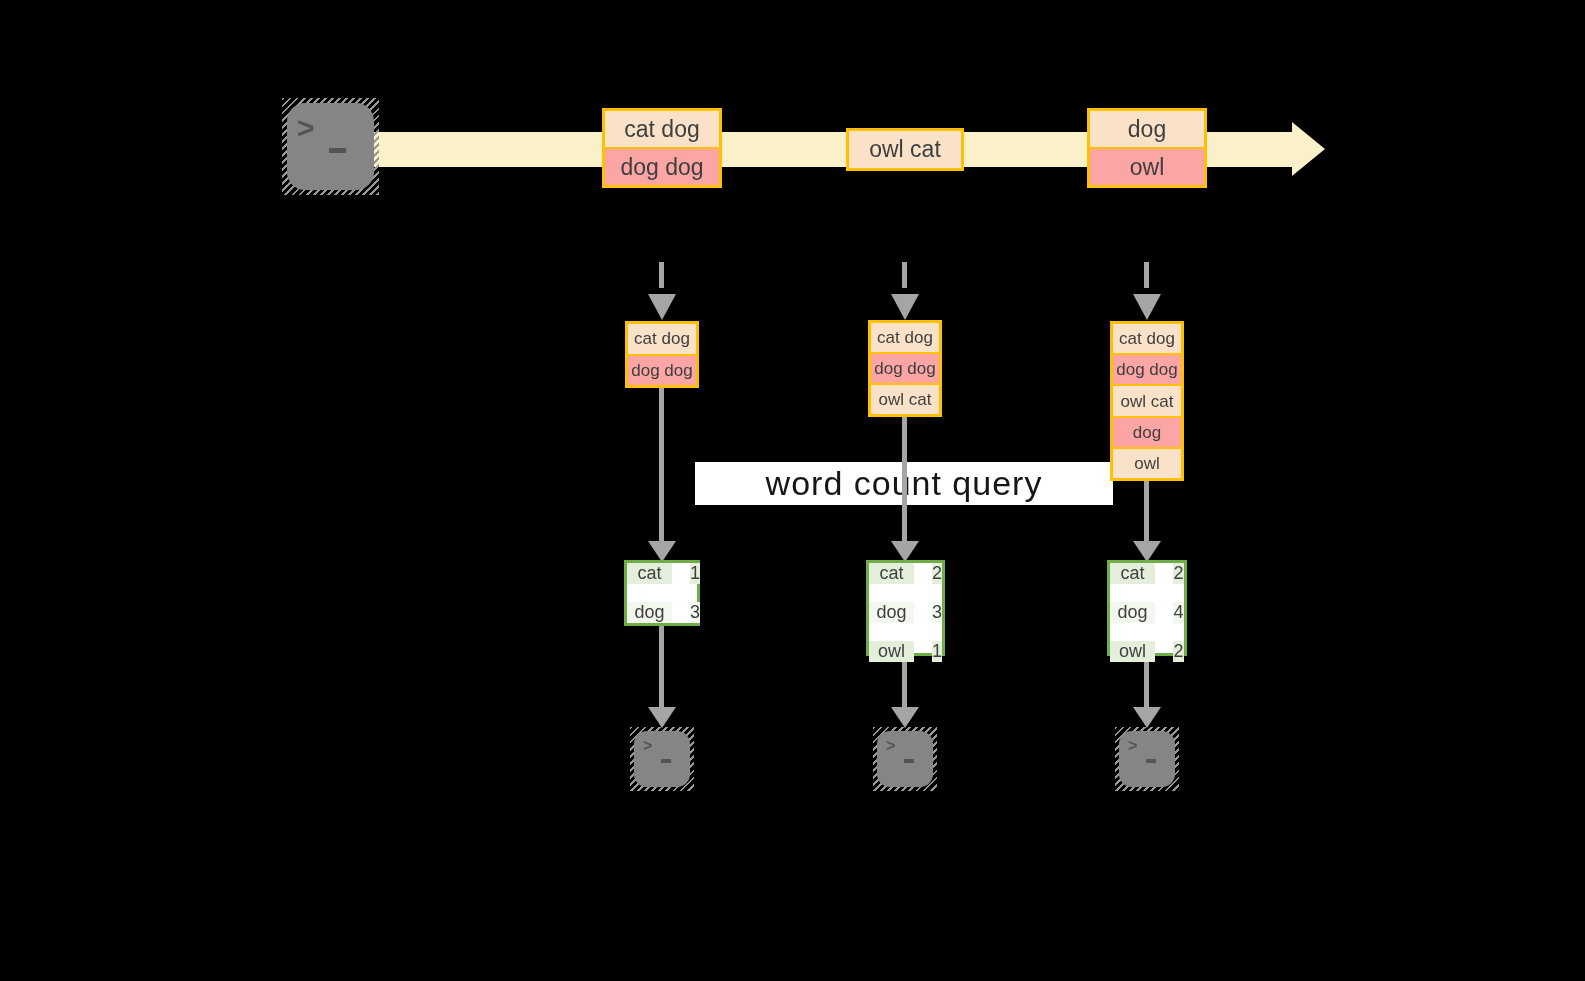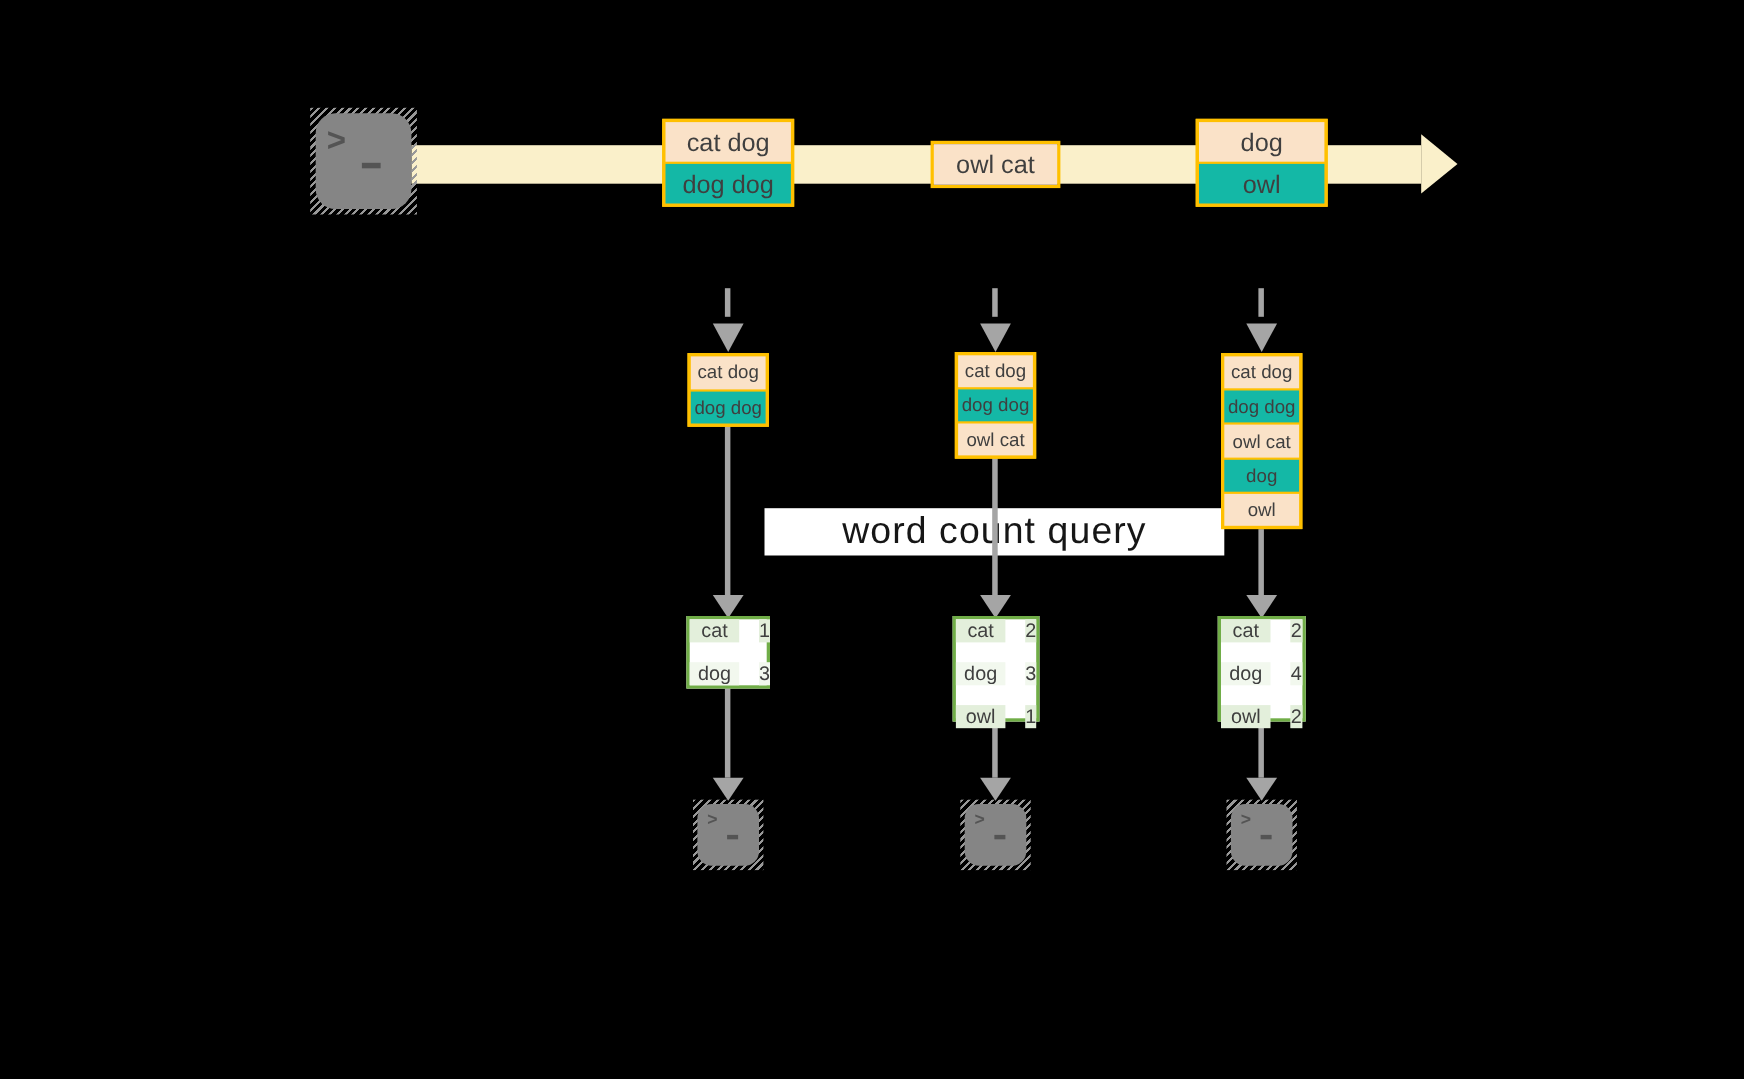--- a/index.html
+++ b/index.html
@@ -12,21 +12,21 @@
   .band-head{position:absolute;width:0;height:0;z-index:0;
     border-top:27px solid transparent;border-bottom:27px solid transparent;
     border-left:33px solid #faf0ca;}
   
   .obox{position:absolute;box-sizing:border-box;border:3px solid #ffc000;background:#ffc000;
     display:flex;flex-direction:column;gap:2px;z-index:3;}
   .orow{flex:1;display:flex;align-items:center;justify-content:center;
     font-size:23px;line-height:1;color:#3f3f3f;}
   .obox.small .orow{font-size:17px;}
   .fill-dark{background:#fae2c8;}
-  .fill-light{background:#14b8a6;}
+  .fill-light{background:#fca5a5;}
   
   .gtable{position:absolute;box-sizing:border-box;border:3px solid #70ad47;background:#fff;
     display:grid;gap:18px;z-index:3;}
   .gcell{display:flex;align-items:center;justify-content:center;font-size:18px;color:#3f3f3f;}
   .gdark{background:#e3efdb;}
   .glight{background:#f2f8ee;}
   
   .vline{position:absolute;width:5px;background:#a5a5a5;z-index:2;}
   .ahead{position:absolute;width:0;height:0;z-index:2;
     border-left:14px solid transparent;border-right:14px solid transparent;

